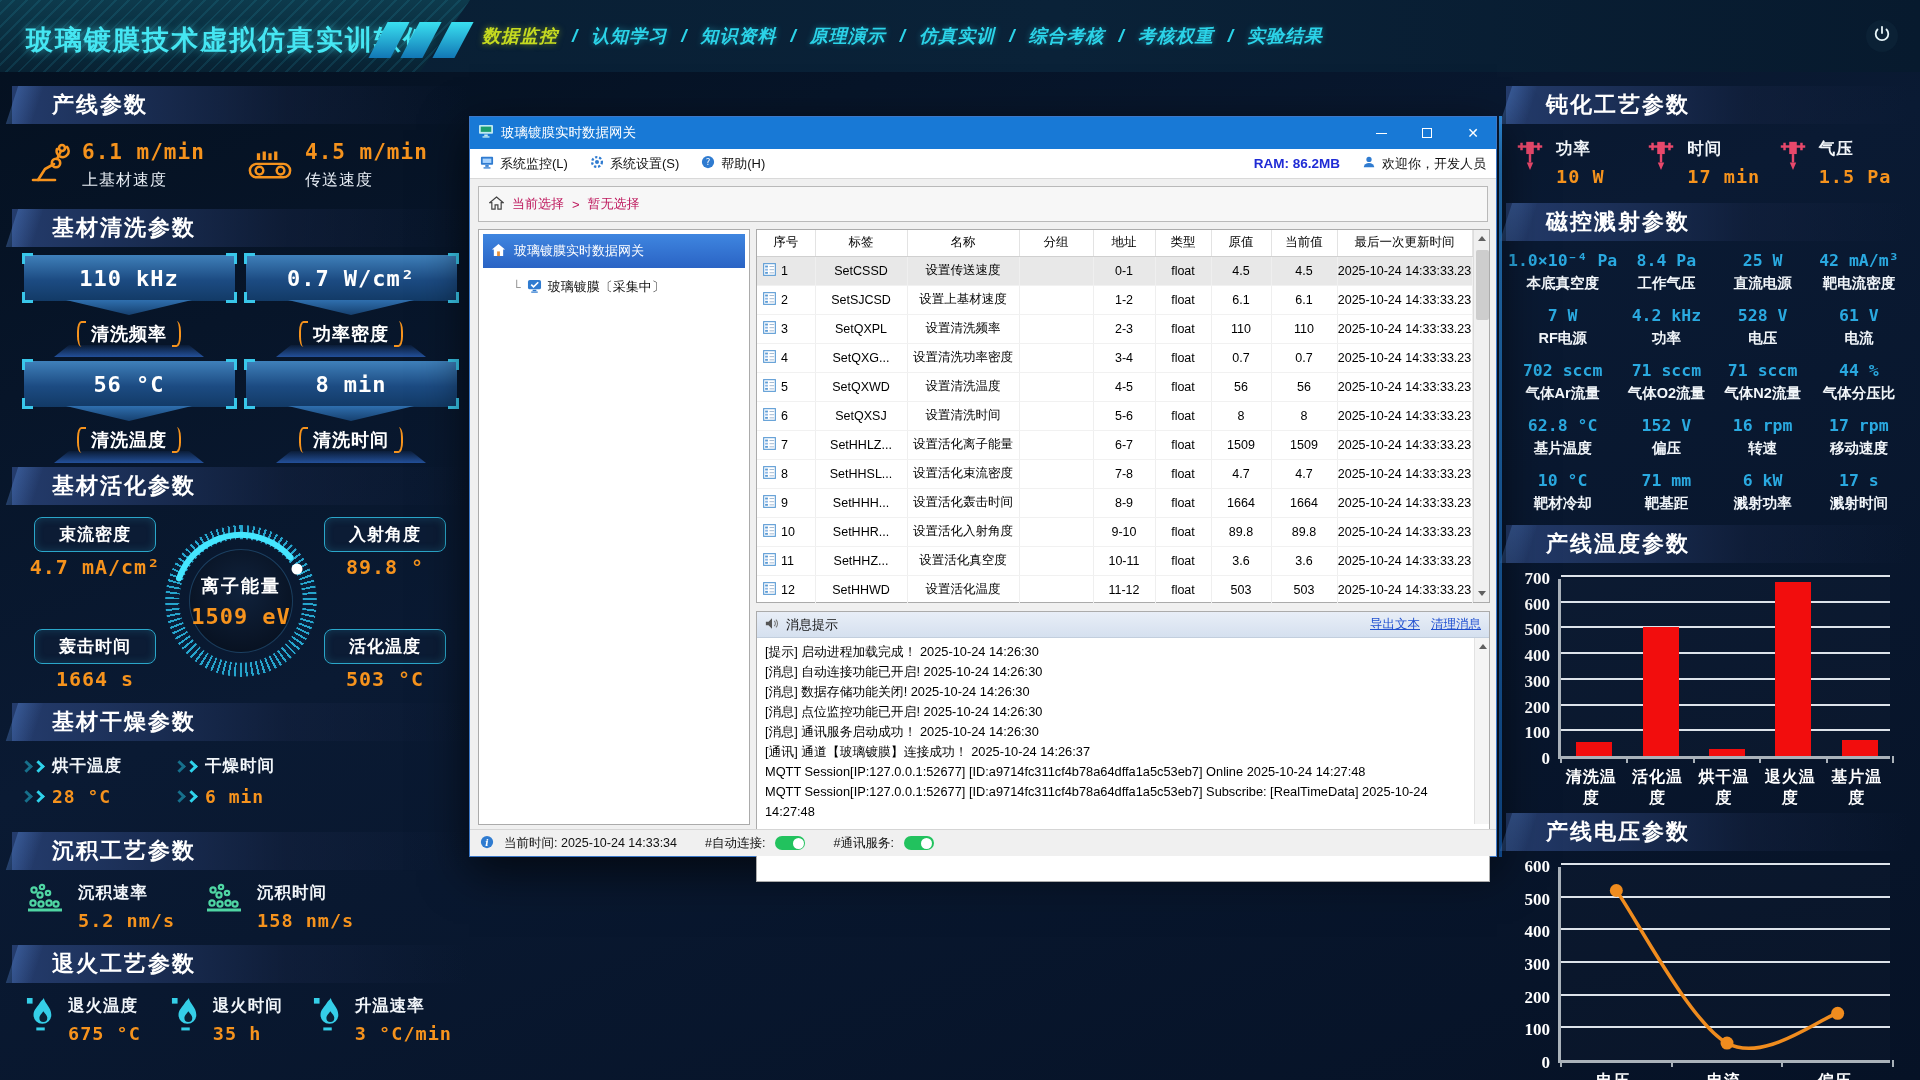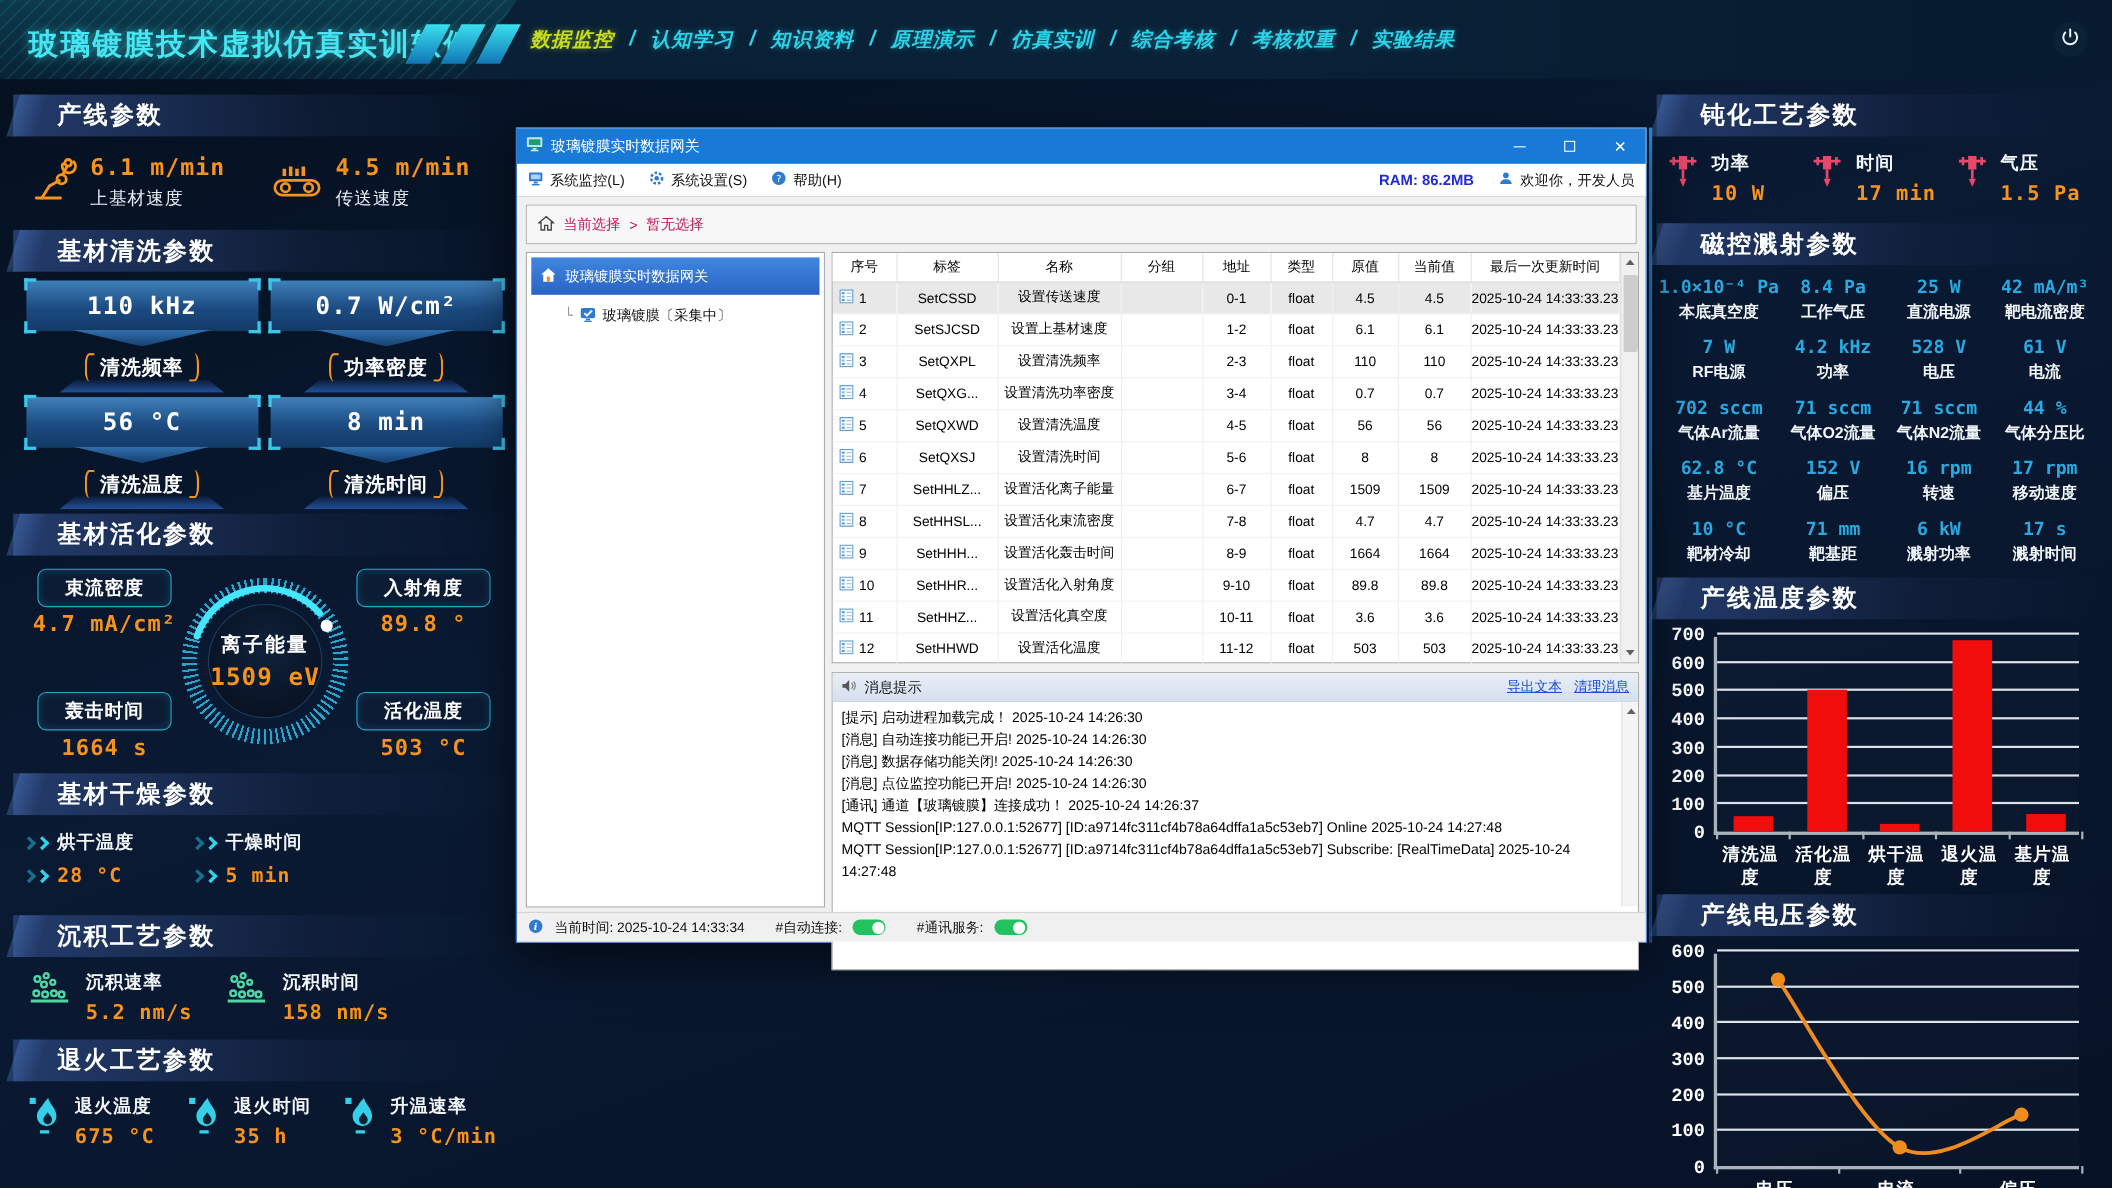--- a/index.html
+++ b/index.html
@@ -108,21 +108,21 @@
   .sput-grid { display:grid; grid-template-columns:repeat(4,1fr); padding:10px 2px 12px 2px;
     row-gap:13px; column-gap:2px; }
   .sput-cell { text-align:center; }
   .sput-cell .v { color:#2aa9e0; font-weight:bold; font-size:16.5px;
     font-family:"DejaVu Sans Mono",monospace; white-space:nowrap; }
   .sput-cell .l { color:#f2f6fa; font-size:14.5px; font-weight:bold; margin-top:4px; white-space:nowrap; }
   
   .chart { display:flex; padding:16px 4px 4px 0; }
   .ylabs { position:relative; width:52px; flex:none; }
   .ytick { position:absolute; right:8px; width:44px; text-align:right; color:#fff;
-    font-weight:bold; font-size:17px; font-family:Liberation Mono, monospace; }
+    font-weight:bold; font-size:17px; font-family:Liberation Serif, serif; }
   .plotwrap { position:relative; }
   .plot { position:relative; border-left:3px solid #aab2ba; border-bottom:3px solid #aab2ba;
     background:rgba(255,255,255,0.015); }
   .gridline { position:absolute; left:0; right:0; height:2px; background:#e9eef4; opacity:.95; }
   .bar { position:absolute; bottom:0; background:#f20d0d; }
   .xlabs { display:flex; margin-top:8px; }
   .xlab { text-align:center; color:#fff; font-weight:bold; font-size:16px; letter-spacing:1px; }
   .xtick { position:absolute; width:2px; height:7px; background:#aab2ba; top:100%; }
   .lsvg { position:absolute; left:0; top:0; overflow:visible; }
   
@@ -348,21 +348,21 @@
       </div>
       <div class="dry-item">
         <div class="chevline">
           <span class="chev"></span>
           <span class="chev b"></span>
           <span class="dry-lab">干燥时间</span>
         </div>
         <div class="chevline">
           <span class="chev"></span>
           <span class="chev b"></span>
-          <span class="dry-val">5 min</span>
+          <span class="dry-val">6 min</span>
         </div>
       </div>
     </div>
 
   <div class="sec-h">沉积工艺参数</div>
   <div class="dep-row">
       <div class="icon-item">
         <span><svg width="40" height="34" viewBox="0 0 40 34">
             <g fill="none" stroke="#4fd6a3" stroke-width="2.2">
               <circle cx="8" cy="8" r="2.6"></circle>
@@ -1060,20 +1060,21 @@
       <span class="sp"></span>
       <span class="mlink">导出文本</span>
       <span class="mlink">清理消息</span>
     </div>
     <div class="msgbody">
       <div id="msg-lines">
           <div>[提示] 启动进程加载完成！  2025-10-24 14:26:30</div>
           <div>[消息] 自动连接功能已开启!  2025-10-24 14:26:30</div>
           <div>[消息] 数据存储功能关闭!  2025-10-24 14:26:30</div>
           <div>[消息] 点位监控功能已开启!  2025-10-24 14:26:30</div>
+          <div>[消息] 通讯服务启动成功！  2025-10-24 14:26:30</div>
           <div>[通讯] 通道【玻璃镀膜】连接成功！  2025-10-24 14:26:37</div>
           <div>MQTT Session[IP:127.0.0.1:52677] [ID:a9714fc311cf4b78a64dffa1a5c53eb7] Online  2025-10-24 14:27:48</div>
           <div>MQTT Session[IP:127.0.0.1:52677] [ID:a9714fc311cf4b78a64dffa1a5c53eb7] Subscribe: [RealTimeData]  2025-10-24 14:27:48</div>
         </div>
       <div class="msgscroll">
         <div class="sarrow" style="top:0;width:15px">
             <div class="tri-up"></div>
           </div>
       </div>
     </div>

